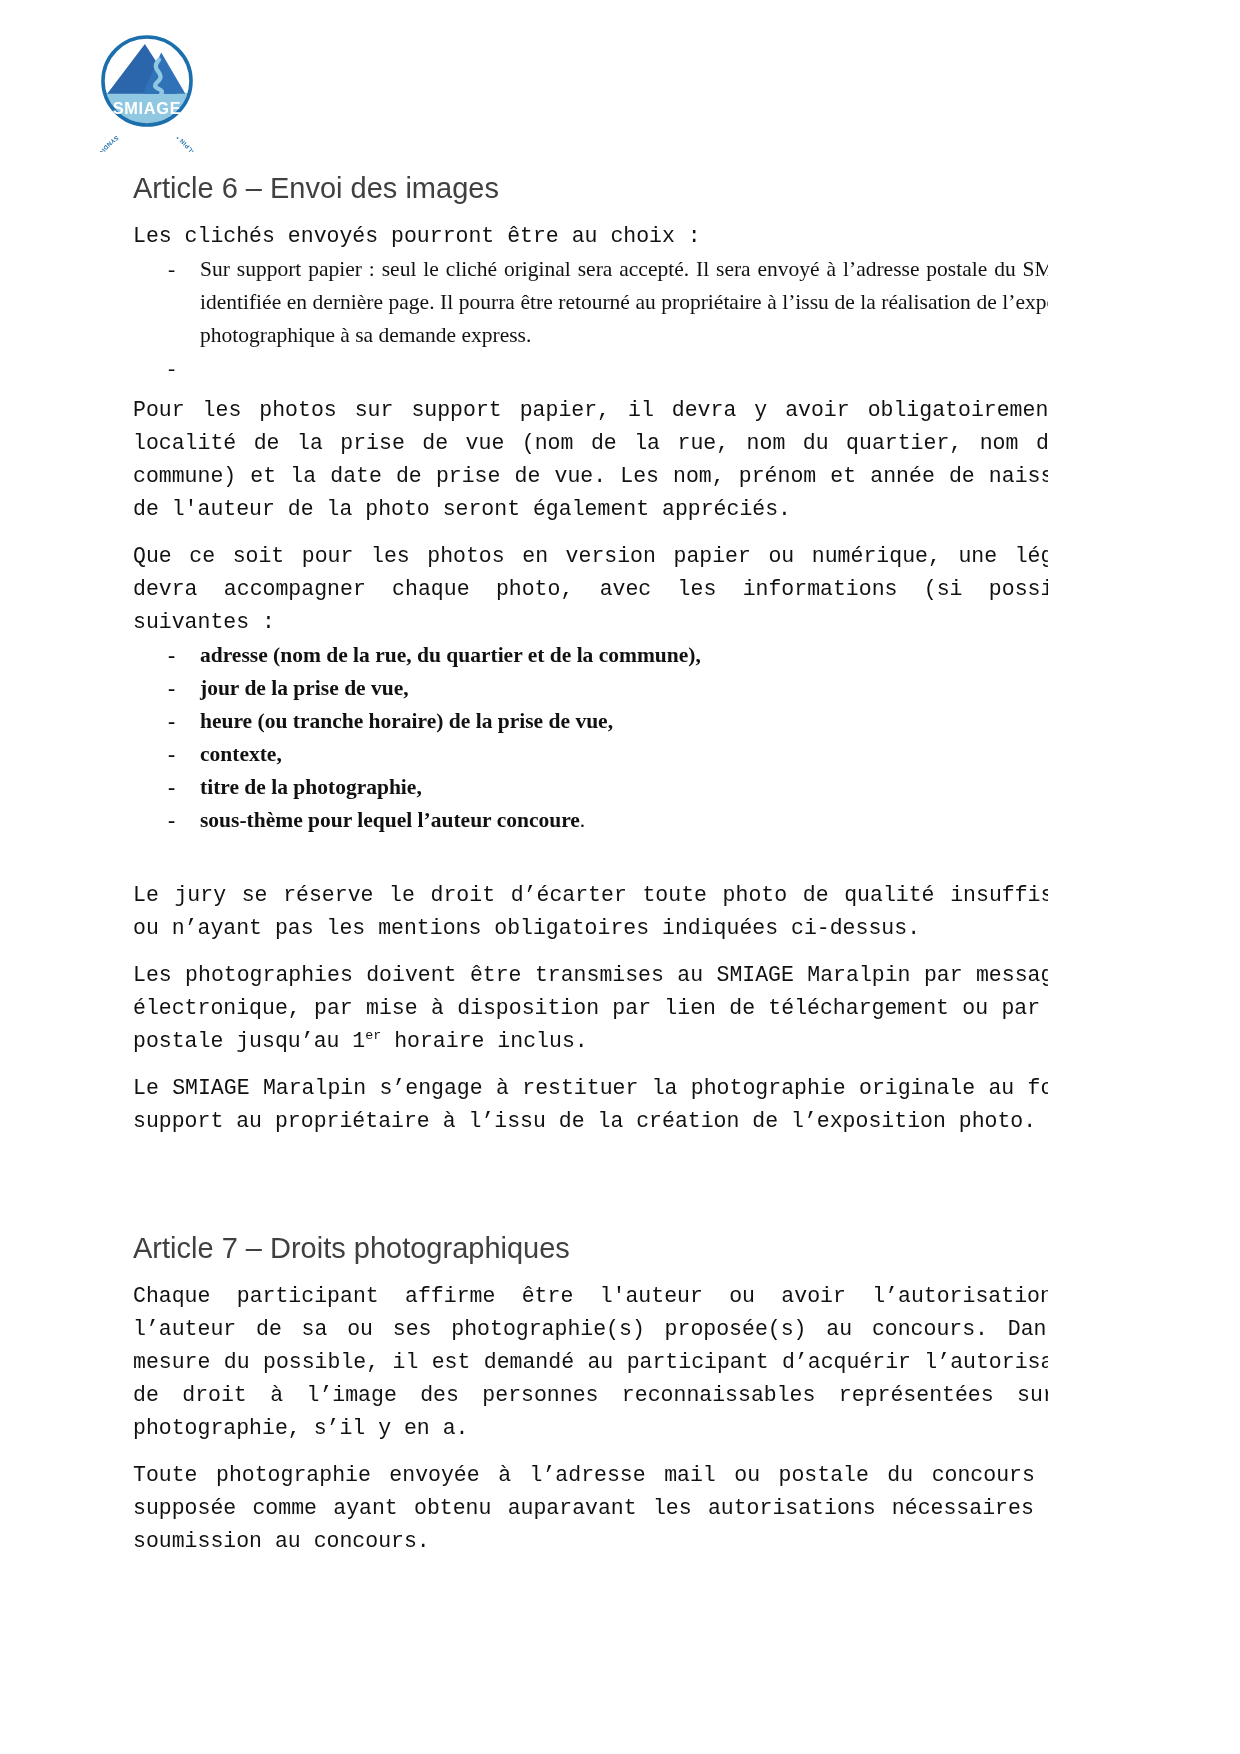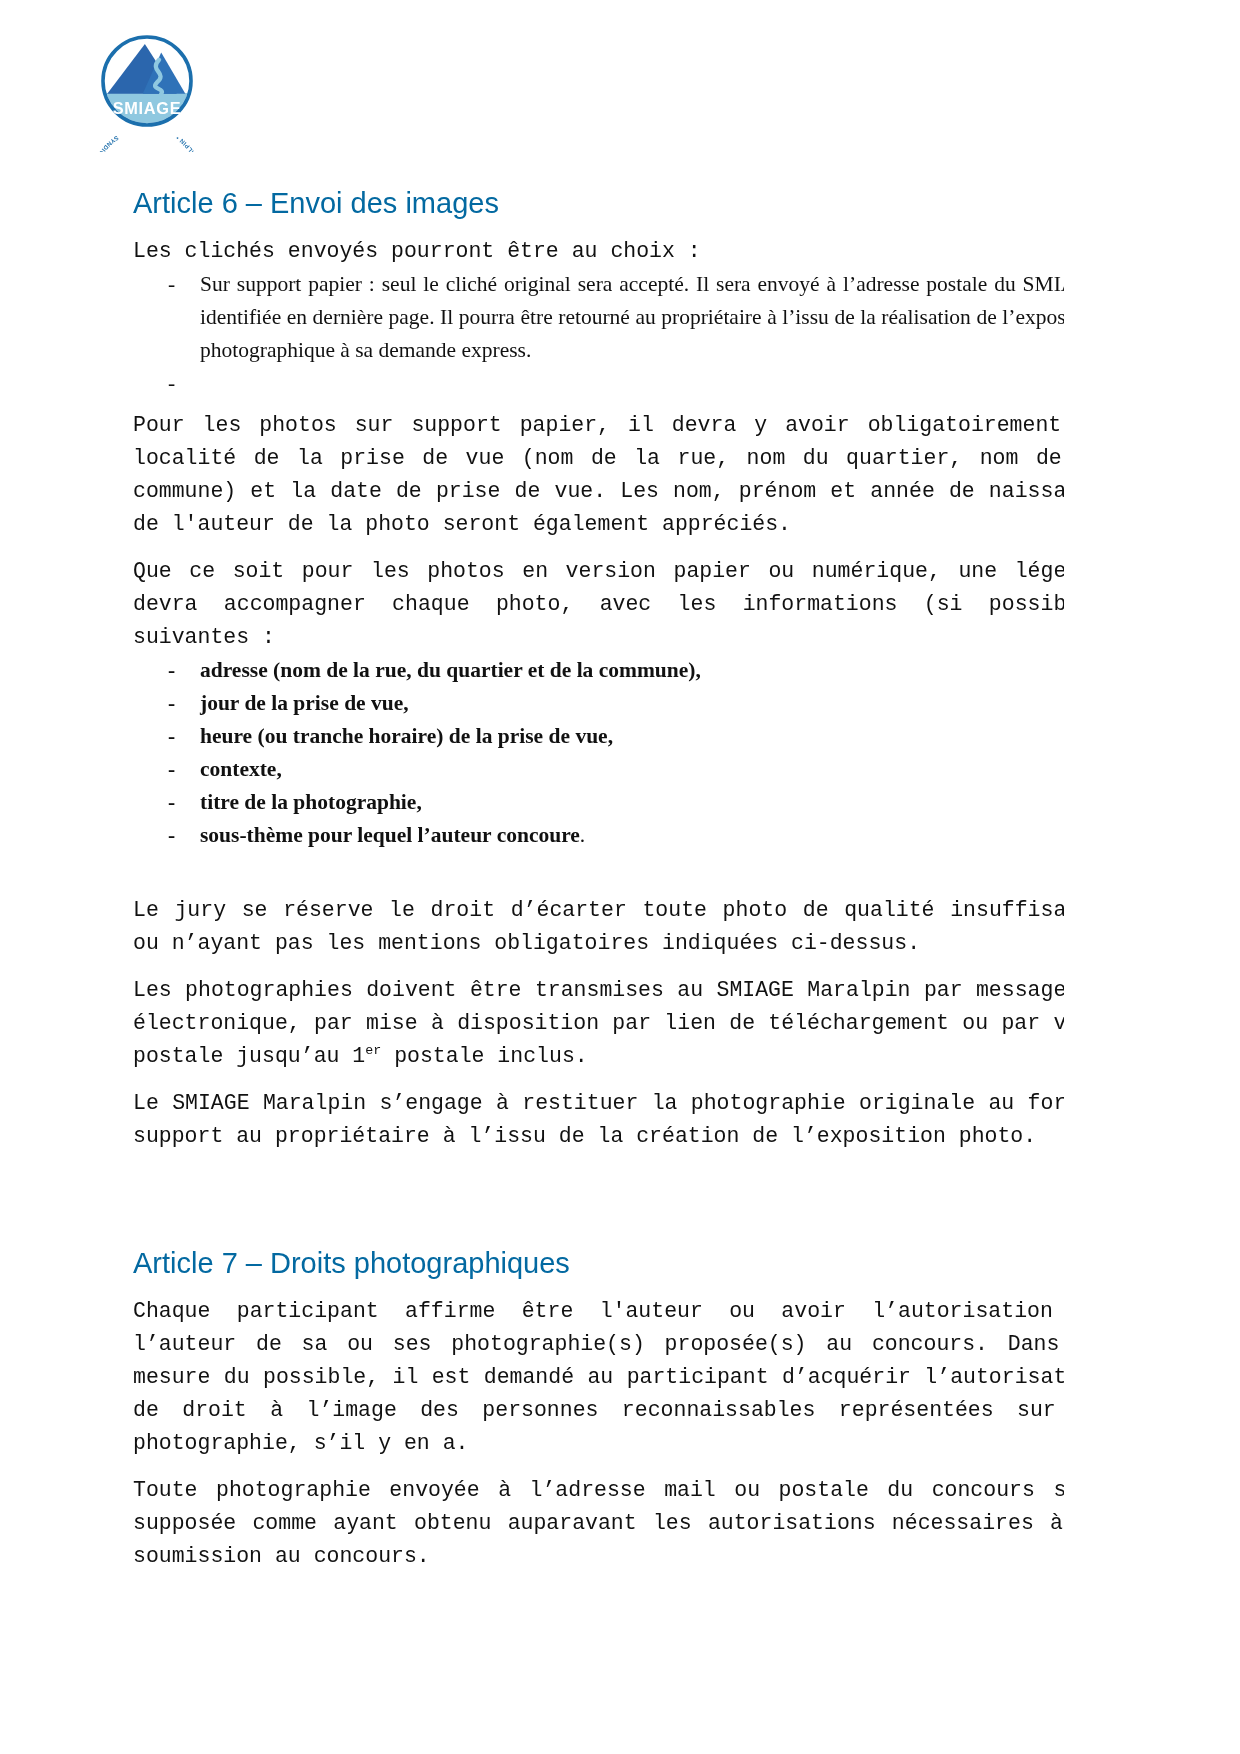--- a/index.html
+++ b/index.html
@@ -4,21 +4,20 @@
 <style>
   html, body { margin: 0; padding: 0; background: #ffffff; }
   .page {
     position: relative;
     width: 1048px;
     height: 1754px;
     background: #ffffff;
     font-family: "Liberation Serif", serif;
     color: #111111;
     overflow: hidden;
-    padding-left: 16px;
   }
   .logo-wrap {
     position: absolute;
     left: 76px;
     top: 10px;
     width: 142px;
     height: 142px;
   }
   .logo-wrap svg { width: 100%; height: 100%; }
   .logo-ring-text {
@@ -39,22 +38,22 @@
     position: absolute;
     left: 133px;
     top: 170px;
     width: 972px;
   }
   .article-heading {
     font-family: "Liberation Sans", sans-serif;
     font-weight: 500;
     font-size: 29px;
     line-height: 36px;
-    color: #0369a1;
-    margin: 15px 0 14px 0;
+    color: #404040;
+    margin: 0 0 14px 0;
   }
   .h7 { margin-top: 92px; }
   .body-p {
     font-size: 21.5px;
     line-height: 33px;
     text-align: justify;
     margin: 0 0 14px 0;
     font-family: Liberation Mono, monospace;
   }
   .tight { margin-bottom: 0; }
@@ -151,21 +150,21 @@
         <span class="li-text">titre de la photographie,</span>
       </li>
       <li>
         <span class="marker">-</span>
         <span class="li-text">sous-thème pour lequel l’auteur concoure</span><span class="tail">.</span>
       </li>
     </ul>
 
     <p class="body-p gap-top">Le jury se réserve le droit d’écarter toute photo de qualité insuffisante ou n’ayant pas les mentions obligatoires indiquées ci-dessus.</p>
 
-    <p class="body-p"><span>Les photographies doivent être transmises au SMIAGE Maralpin par messagerie électronique, par mise à disposition par lien de téléchargement ou par voie postale jusqu’au 1</span><sup>er</sup><span> postale inclus.</span></p>
+    <p class="body-p"><span>Les photographies doivent être transmises au SMIAGE Maralpin par messagerie électronique, par mise à disposition par lien de téléchargement ou par voie postale jusqu’au 1</span><sup>er</sup><span> horaire inclus.</span></p>
 
     <p class="body-p">Le SMIAGE Maralpin s’engage à restituer la photographie originale au format support au propriétaire à l’issu de la création de l’exposition photo.</p>
 
     <h1 class="article-heading h7">Article 7 – Droits photographiques</h1>
 
     <p class="body-p">Chaque participant affirme être l'auteur ou avoir l’autorisation de l’auteur de sa ou ses photographie(s) proposée(s) au concours. Dans la mesure du possible, il est demandé au participant d’acquérir l’autorisation de droit à l’image des personnes reconnaissables représentées sur la photographie, s’il y en a.</p>
 
     <p class="body-p">Toute photographie envoyée à l’adresse mail ou postale du concours sera supposée comme ayant obtenu auparavant les autorisations nécessaires à sa soumission au concours.</p>
 
 

